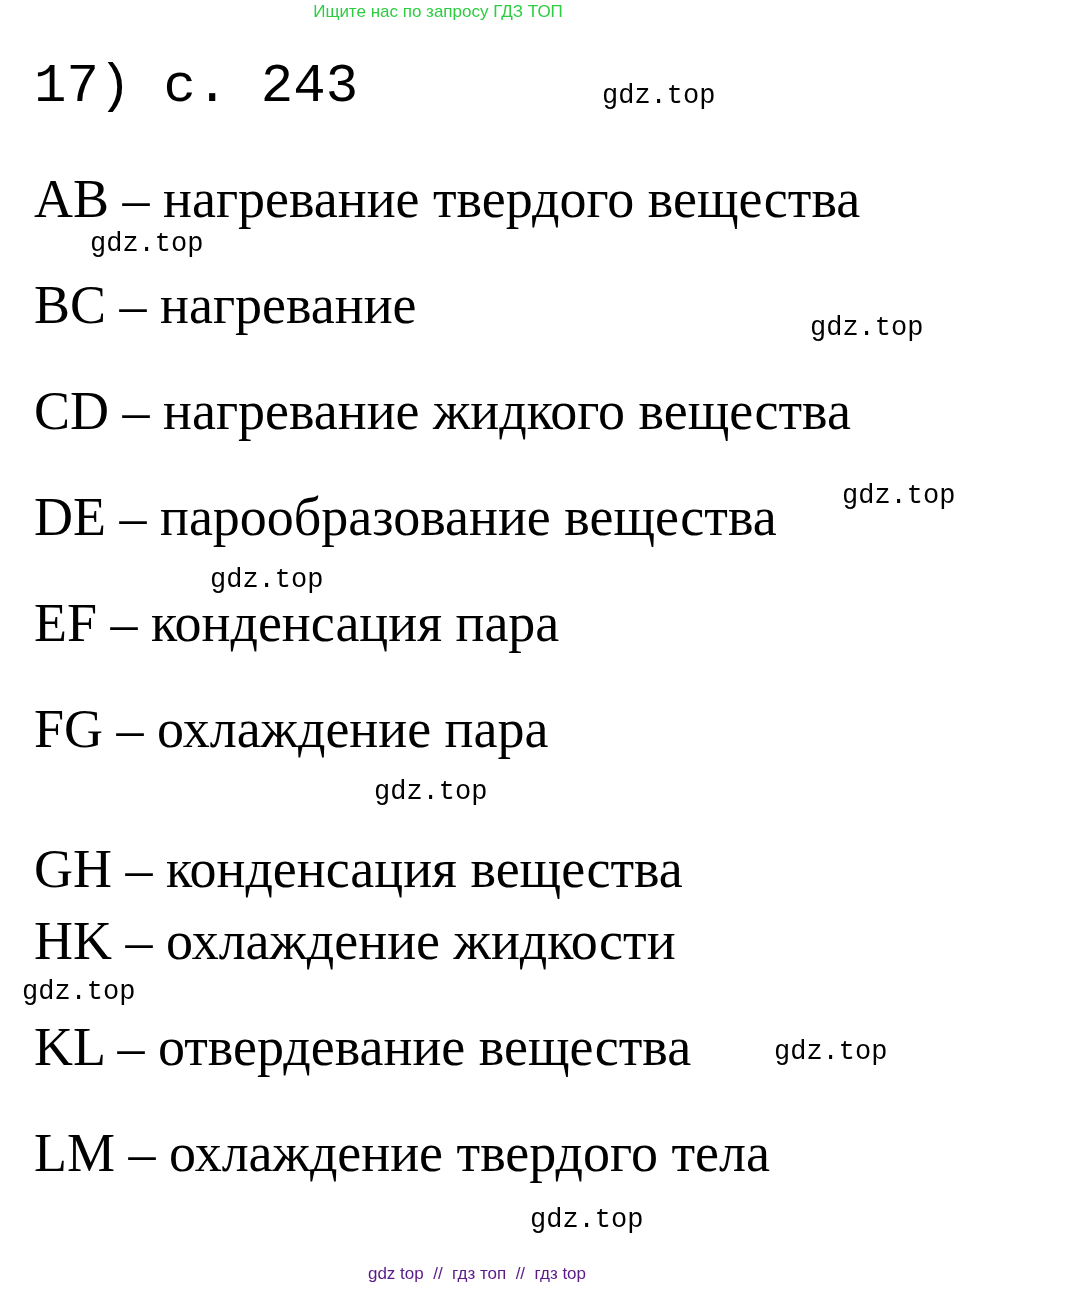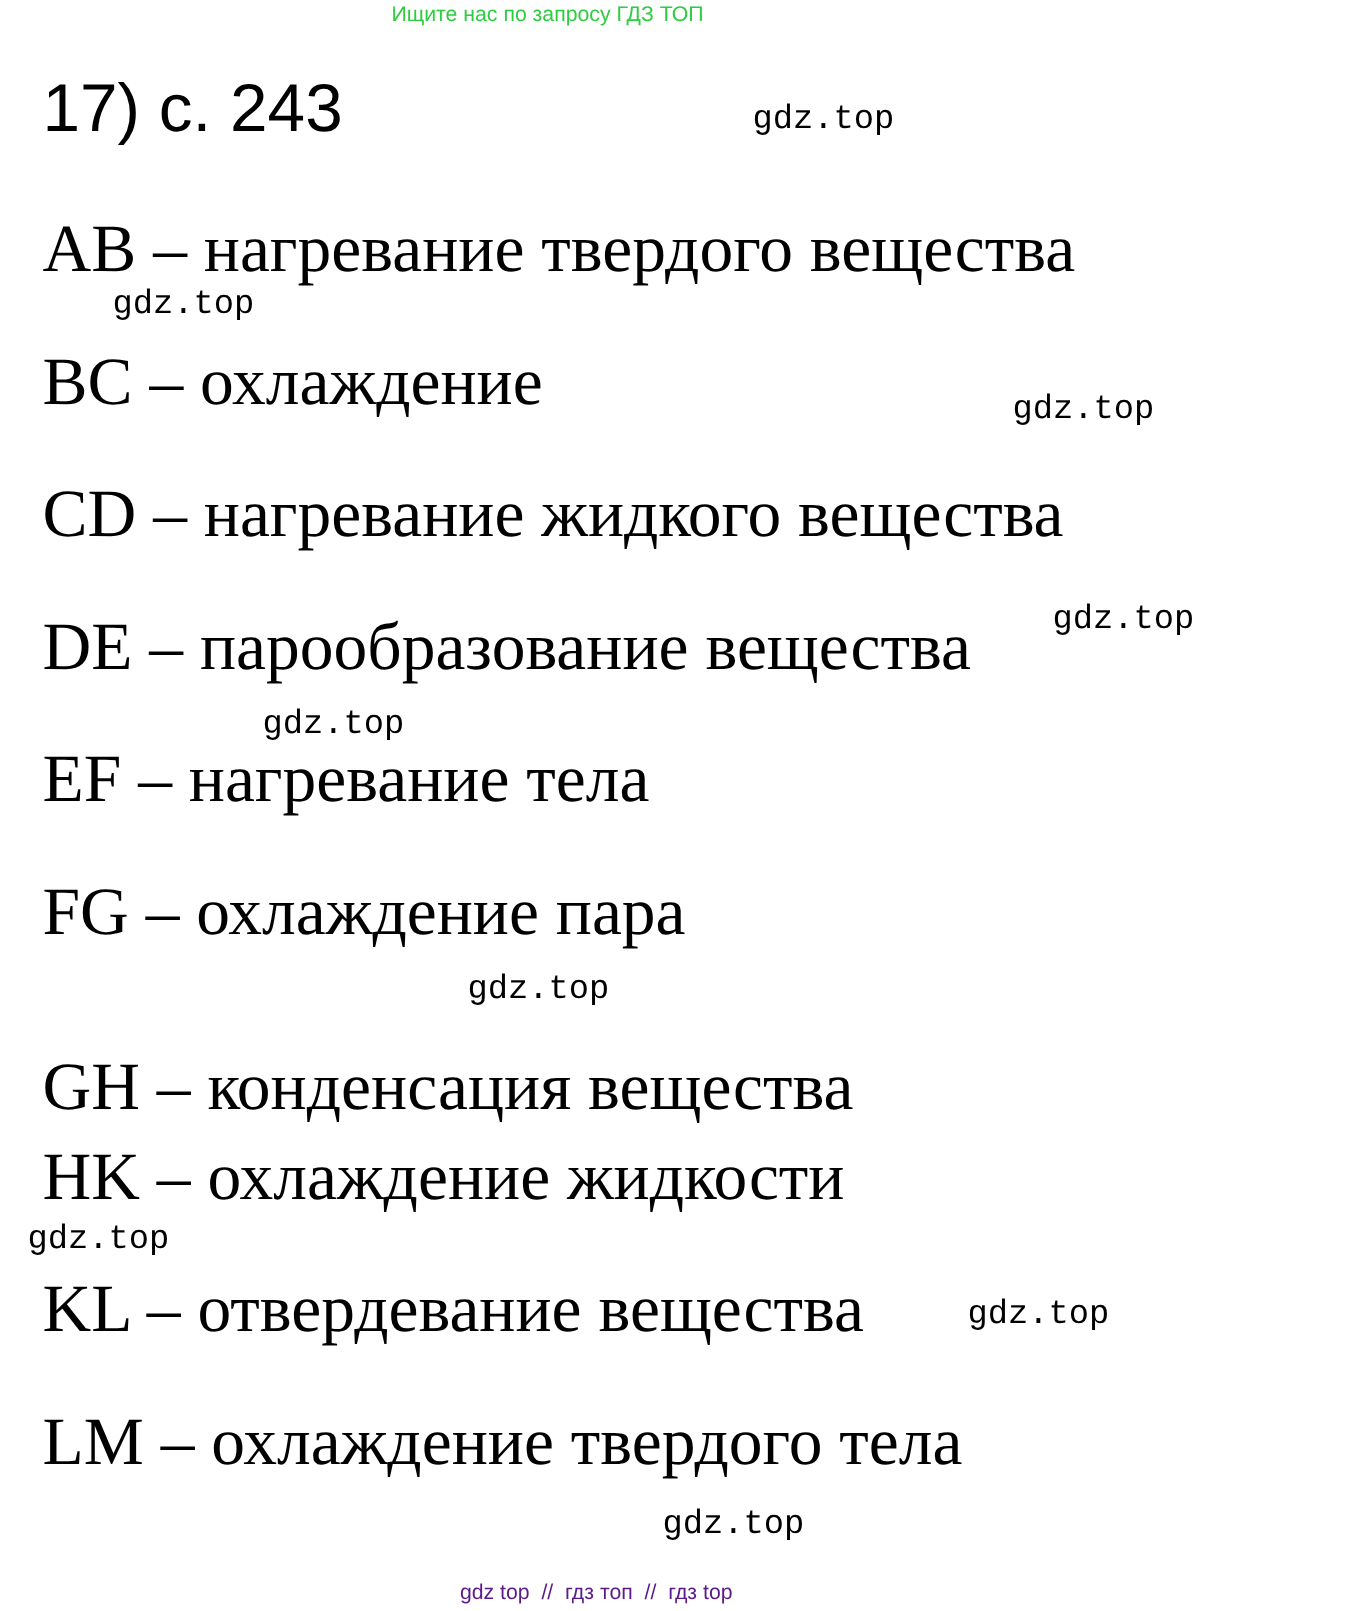--- a/index.html
+++ b/index.html
@@ -3,21 +3,21 @@
 <meta charset="utf-8">
 <style>
   html, body { margin: 0; padding: 0; background: #ffffff; }
   body { width: 1090px; height: 1289px; position: relative; overflow: hidden; }
   .top-banner {
     position: absolute; top: 2px; left: 0; width: 876px; text-align: center;
     font-family: "Liberation Sans", sans-serif; font-size: 17px; color: #2ecc40;
   }
   .title {
     position: absolute; left: 34px; top: 60px;
-    font-family: Liberation Sans, sans-serif; font-size: 54px; color: #000;
+    font-family: Liberation Mono, monospace; font-size: 54px; color: #000;
     line-height: 1;
   }
   .line {
     position: absolute; left: 34px;
     font-family: "Liberation Serif", serif; font-size: 54px; color: #000;
     line-height: 1; white-space: nowrap;
   }
   .wm {
     position: absolute;
     font-family: Liberation Mono, monospace; font-size: 27px; color: #000;
@@ -30,24 +30,24 @@
   }
 </style>
 </head>
 <body>
 
 <div class="top-banner">Ищите нас по запросу ГДЗ ТОП</div>
 
 <div class="title">17) с. 243</div>
 
 <div class="line" style="top:172px">AB – нагревание твердого вещества</div>
-<div class="line" style="top:278px">BC – охлаждение</div>
+<div class="line" style="top:278px">BC – нагревание</div>
 <div class="line" style="top:384px">CD – нагревание жидкого вещества</div>
 <div class="line" style="top:490px">DE – парообразование вещества</div>
-<div class="line" style="top:596px">EF – нагревание тела</div>
+<div class="line" style="top:596px">EF – конденсация пара</div>
 <div class="line" style="top:702px">FG – охлаждение пара</div>
 <div class="line" style="top:842px">GH – конденсация вещества</div>
 <div class="line" style="top:914px">HK – охлаждение жидкости</div>
 <div class="line" style="top:1020px">KL – отвердевание вещества</div>
 <div class="line" style="top:1126px">LM – охлаждение твердого тела</div>
 
 <div class="wm" style="left:602px;top:83px">gdz.top</div>
 <div class="wm" style="left:90px;top:231px">gdz.top</div>
 <div class="wm" style="left:810px;top:315px">gdz.top</div>
 <div class="wm" style="left:842px;top:483px">gdz.top</div>

